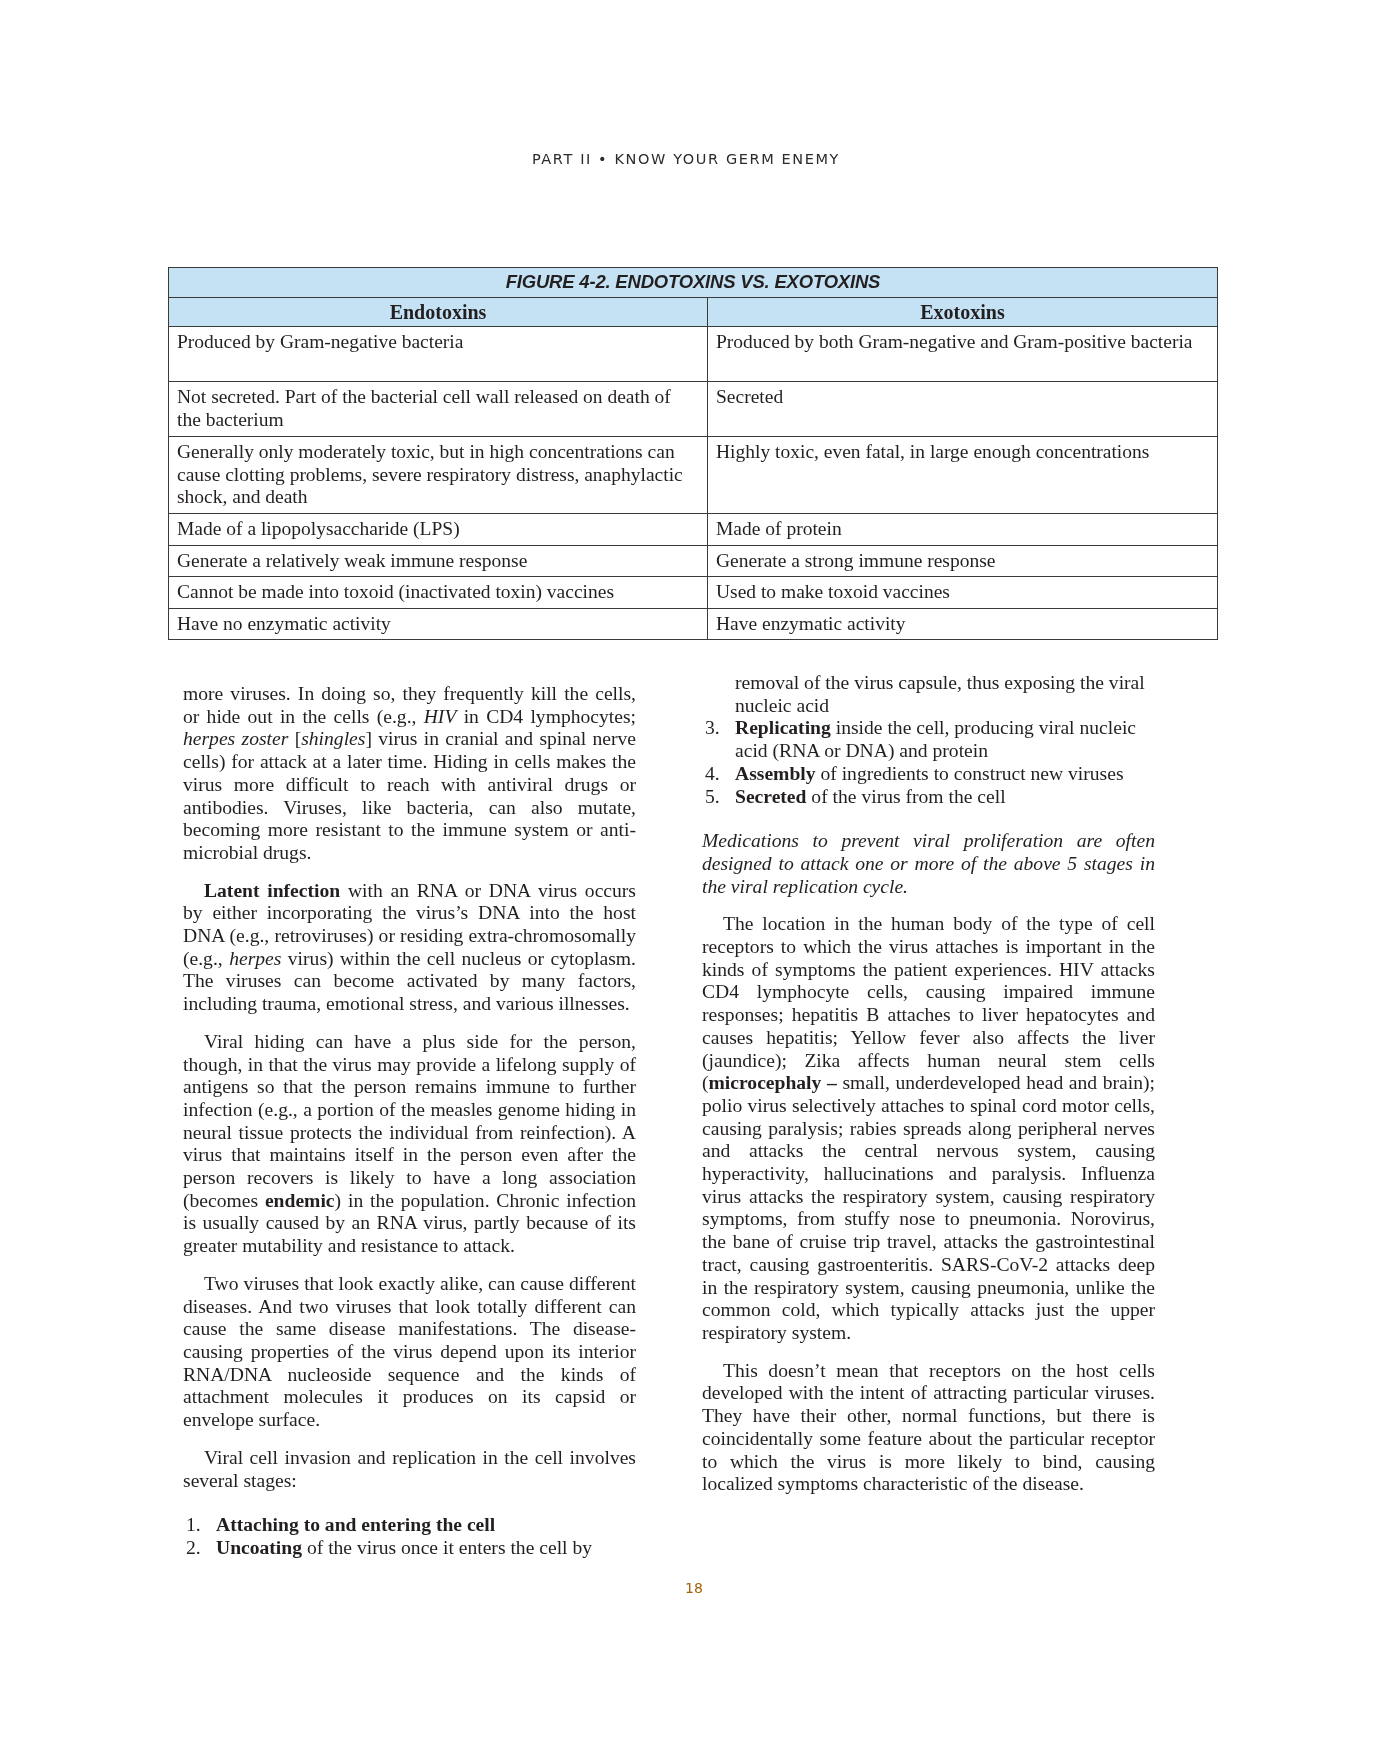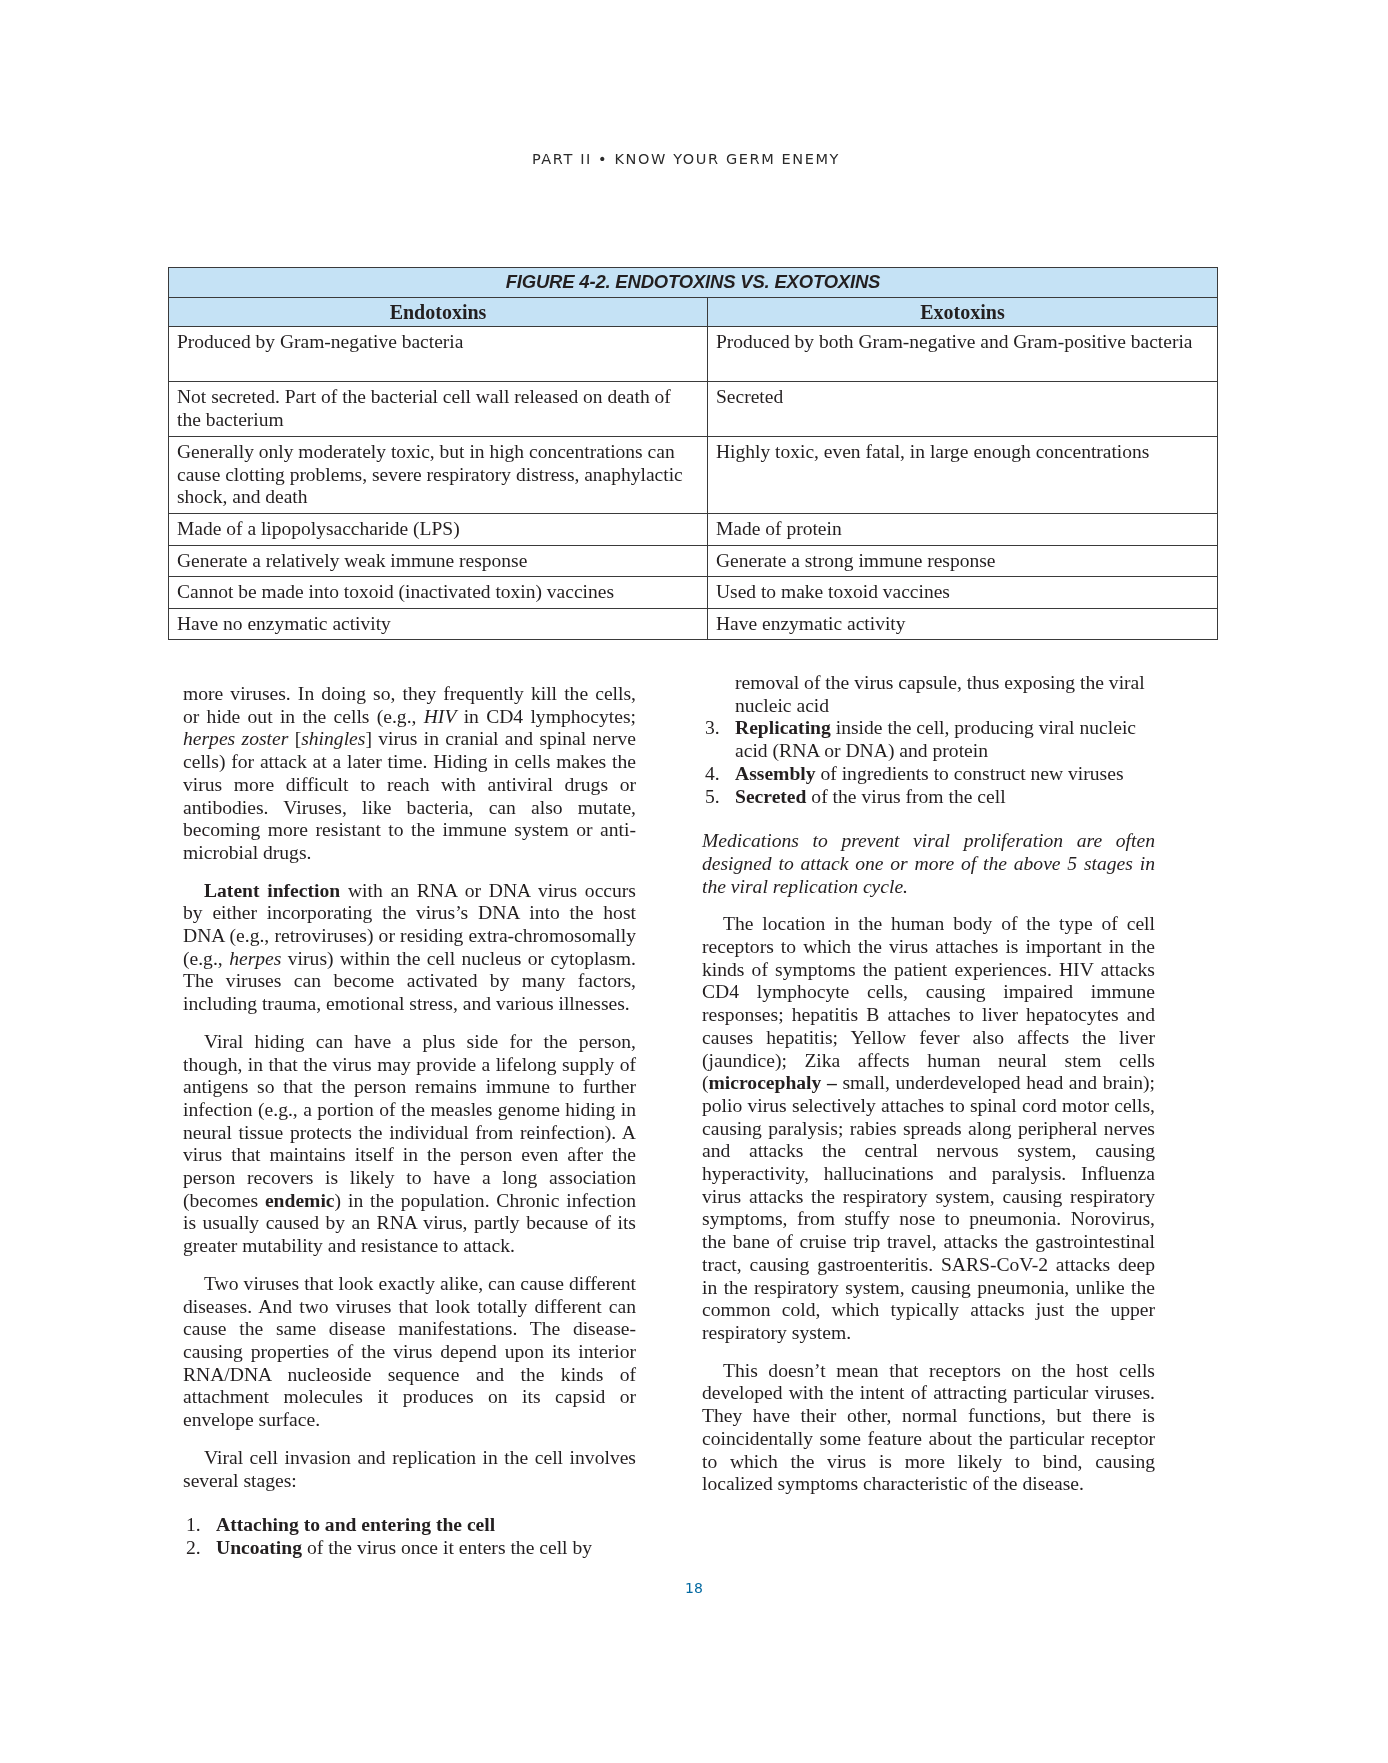--- a/index.html
+++ b/index.html
@@ -26,21 +26,21 @@
   .col p.first { text-indent: 0; }
   .col b { font-weight: bold; }
   .col i { font-style: italic; }
   .steps { margin: 22px 0 0 0; padding: 0; list-style: none; }
   .steps li { position: relative; padding-left: 48px; text-align: left; }
   .steps li .num { position: absolute; left: 18px; top: 0; }
   .steps.cont { margin-top: 0; }
   .steps.cont li.cont-line { padding-left: 48px; }
   .italic-note { margin-top: 22px !important; font-style: italic; text-indent: 0; }
   .page-num { position: absolute; top: 1580px; left: 0; width: 1388px; text-align: center;
-         font-family: "DejaVu Sans", "Liberation Sans", sans-serif; font-size: 14px; color: #0369a1; }
+         font-family: "DejaVu Sans", "Liberation Sans", sans-serif; font-size: 14px; color: #a16207; }
 </style>
 </head>
 <body>
 
 <div class="running-head">PART II • KNOW YOUR GERM ENEMY</div>
 
 <table class="figure">
   <tbody>
       <tr>
     <th class="cap" colspan="2" style="background: rgb(197, 226, 245);">FIGURE 4-2. ENDOTOXINS VS. EXOTOXINS</th>

